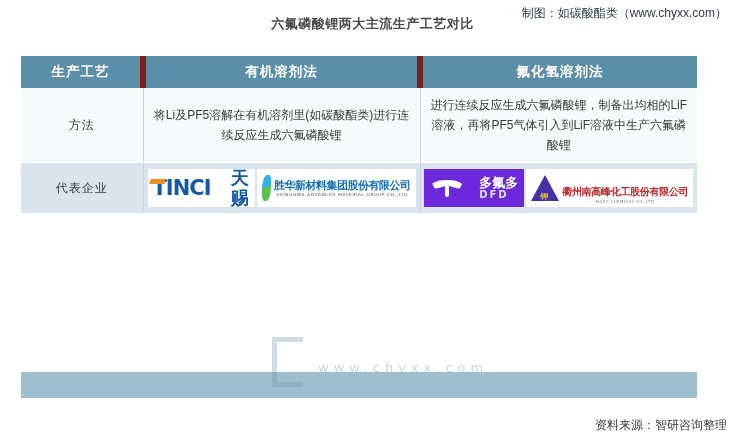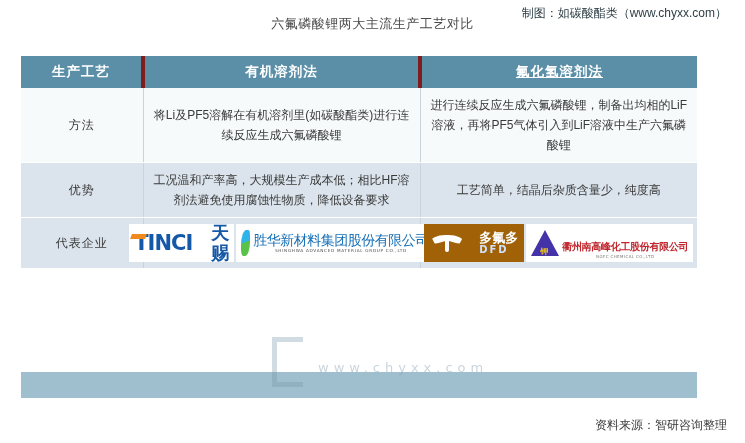--- a/index.html
+++ b/index.html
@@ -16,46 +16,46 @@
     position: relative;
   }
 
   
   .chart-title {
     text-align: center;
     font-size: 13px;
     color: #4a4a4a;
     padding-top: 15px;
     letter-spacing: 0.5px;
-    font-weight: 400;
+    font-weight: 700;
   }
 
   
   .table-wrap {
     position: absolute;
     left: 21px;
     top: 56px;
     width: 676px;
   }
   table.cmp {
     width: 100%;
     border-collapse: collapse;
     table-layout: fixed;
   }
   table.cmp th {
     background: #5b8fa8;
     color: #ffffff;
     font-size: 13.5px;
     font-weight: bold;
     height: 30px;
-    border-right: 4px solid #7f1d1d;
+    border-right: 6px solid #7f1d1d;
     text-align: center;
     letter-spacing: 1px;
   }
-  table.cmp th:last-child { border-right: none; text-decoration: underline; }
+  table.cmp th:last-child { border-right: none; }
 
   table.cmp td {
     font-size: 12px;
     color: #3a3a3a;
     text-align: center;
     vertical-align: middle;
     padding: 7px 9px;
     line-height: 20px;
     border-right: 1px solid #c8d4dc;
     border-bottom: 1px solid #ffffff;
@@ -126,37 +126,37 @@
   .logo-shinghwa { gap: 3px; }
   .shing-leaf {
     width: 9px; height: 26px;
     background: linear-gradient(160deg, #2fb3e8 0%, #2fb3e8 45%, #58c24b 48%, #58c24b 100%);
     border-radius: 60% 20% 55% 25%;
     flex: none;
   }
   .shing-txt { line-height: 1; }
   .shing-cn {
     color: #166fb5;
-    font-size: 14px;
-    font-weight: normal;
+    font-size: 11px;
+    font-weight: bold;
     letter-spacing: -0.5px;
     white-space: nowrap;
   }
   .shing-en {
     color: #4a4a4a;
     font-size: 4.2px;
     letter-spacing: 0.7px;
     white-space: nowrap;
     margin-top: 2px;
     font-family: "DejaVu Sans", sans-serif;
   }
 
   
   .logo-dfd {
-    background: #a16207;
+    background: #6d28d9;
     padding: 3px 6px;
     gap: 15px;
   }
   .dfd-bird {
     width: 34px; height: 22px;
     position: relative;
     flex: none;
   }
   .dfd-bird::before {
     content: "";
@@ -314,25 +314,20 @@
         <th>氟化氢溶剂法</th>
       </tr>
     </thead>
     <tbody>
       <tr class="row-plain">
         <td class="label-cell">方法</td>
         <td>将Li及PF5溶解在有机溶剂里(如碳酸酯类)进行连续反应生成六氟磷酸锂</td>
         <td>进行连续反应生成六氟磷酸锂，制备出均相的LiF溶液，再将PF5气体引入到LiF溶液中生产六氟磷酸锂</td>
       </tr>
       <tr class="row-alt">
-        <td class="label-cell">优势</td>
-        <td>工况温和产率高，大规模生产成本低；相比HF溶剂法避免使用腐蚀性物质，降低设备要求</td>
-        <td>工艺简单，结晶后杂质含量少，纯度高</td>
-      </tr>
-      <tr class="row-alt">
         <td class="label-cell">代表企业</td>
 
         <td class="logo-cell">
           <div class="logo-row">
 
             <div class="logo-box logo-tinci">
               <span class="tinci-mark">
                 <span class="tinci-t">TINCI</span>
               </span>
               <span class="tinci-cn">天赐</span>

